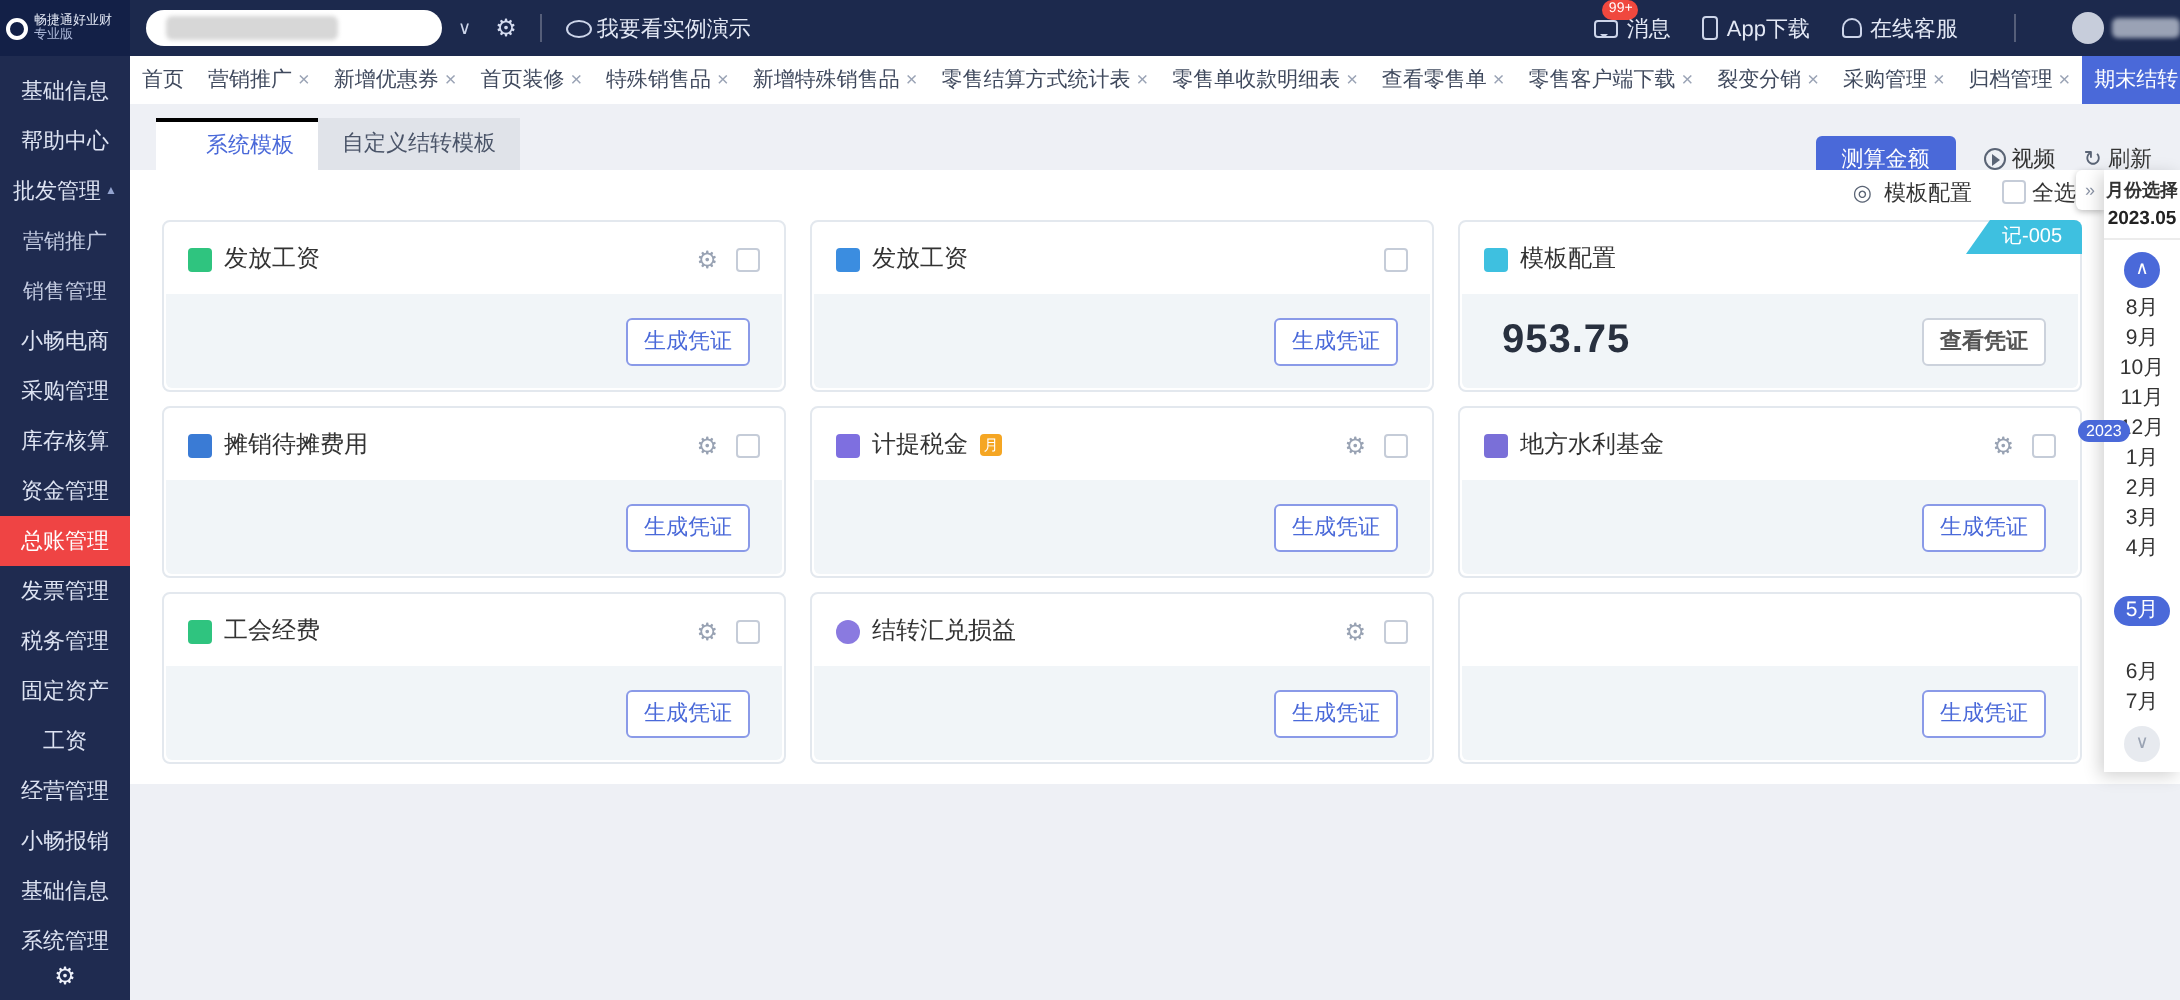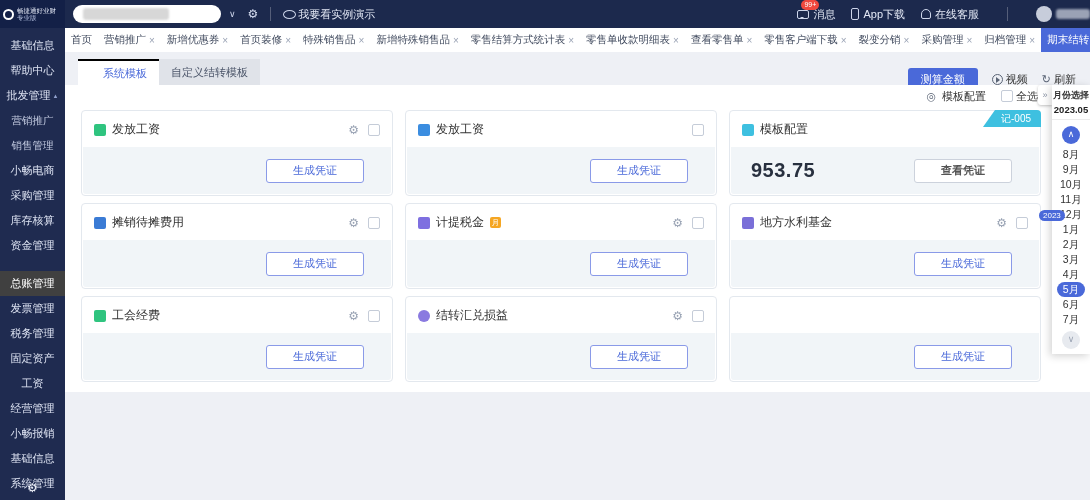--- a/index.html
+++ b/index.html
@@ -36,21 +36,21 @@
   .support-icon { width:10px; height:10px; border:1px solid #cdd5ea; border-radius:50% 50% 2px 2px; }
   .avatar { width:16px; height:16px; border-radius:50%; background:#c7cddb; }
   .user-blur { width:34px; height:10px; background:#9aa2b5; border-radius:3px; filter:blur(1px); }
 
   
   .sidebar { position:absolute; top:28px; left:0; width:65px; height:472px; background:#1f2b50;
              padding-top:5px; z-index:30; }
   .side-item { height:25px; display:flex; align-items:center; justify-content:center;
                font-size:11px; color:#dde3f2; cursor:pointer; white-space:nowrap; }
   .side-item.sub { font-size:10.5px; color:#c2cae0; }
-  .side-item.active { background:#404040; color:#fff;margin-top:13px; }
+  .side-item.active { background:#ef4444; color:#fff; }
   .expand-arrow { font-size:6px; color:#93a3cf; margin-left:2px; }
   .expand-arrow::before { content:"▲"; }
   .side-gear { position:absolute; bottom:5px; left:0; width:65px; text-align:center;
                color:#eef1fa; font-size:12px; cursor:pointer; }
   .side-gear::before { content:"⚙"; }
 
   
   .tabbar { position:absolute; top:28px; left:65px; width:1025px; height:24px; background:#fff;
             display:flex; align-items:center; font-size:10.5px; color:#404a5e; overflow:hidden; z-index:20; }
   .tab { height:24px; display:flex; align-items:center; padding:0 6px; gap:3px; cursor:pointer; white-space:nowrap; flex-shrink:0; }
@@ -83,22 +83,22 @@
   .card-icon { width:12px; height:12px; border-radius:2px; flex-shrink:0; }
   .card-icon.round { border-radius:50%; }
   .card-title { font-size:12px; color:#333; }
   .tax-tag { width:11px; height:11px; background:#f5a623; border-radius:2px; color:#fff; font-size:7.5px;
              line-height:11px; text-align:center; }
   .card-header-right { margin-left:auto; display:flex; gap:9px; align-items:center; }
   .gear-icon { font-size:12px; color:#98a2b3; cursor:pointer; }
   .gear-icon::before { content:"⚙"; }
   .card-body { position:absolute; left:1px; right:1px; bottom:1px; height:47px; background:#f1f5f8;
                border-radius:0 0 3px 3px; display:flex; align-items:center; }
-  .gen-btn { margin-left:auto; margin-right:27px; background:#fff; border:1px solid #8a9ae8; color:#4a69d9;
-             font-size:11px; height:24px; padding:0 26px; border-radius:3px; cursor:pointer; }
+  .gen-btn { margin-left:auto; margin-right:16px; background:#fff; border:1px solid #8a9ae8; color:#4a69d9;
+             font-size:11px; height:24px; padding:0 8px; border-radius:3px; cursor:pointer; }
   .gen-btn.gray { border-color:#ccd2dc; color:#555;font-weight:bold; }
   .amount { font-size:20px; font-weight:bold; color:#28303f; margin-left:20px; letter-spacing:.5px; }
   .voucher-badge { position:absolute; top:-1px; right:-1px; background:#3ec0e0; color:#fff; font-size:10px;
                    height:17px; line-height:17px; padding:0 10px 0 18px; border-radius:0 4px 0 0;
                    clip-path:polygon(12px 0,100% 0,100% 100%,0 100%); }
 
   
   .collapse-handle { position:absolute; top:85px; right:38px; width:14px; height:20px; background:#fff;
                      box-shadow:0 1px 3px rgba(0,0,0,.25); border-radius:3px 0 0 3px; text-align:center;
                      line-height:20px; font-size:9px; color:#8a93a5; cursor:pointer; z-index:44; }
@@ -106,21 +106,21 @@
   .month-panel { position:absolute; top:85px; right:0; width:38px; background:#fff; z-index:45;
                  box-shadow:-2px 2px 8px rgba(0,0,0,.18); text-align:center; padding-bottom:5px; }
   .mp-title { font-size:9px; font-weight:bold; color:#333; padding-top:4px; white-space:nowrap; }
   .mp-current { font-size:9.5px; font-weight:bold; color:#222; padding:2px 0 4px; border-bottom:1px solid #ececec; }
   .mp-scroll { width:18px; height:18px; border-radius:50%; margin:6px auto 3px; background:#4a69d9; color:#fff;
                font-size:9px; line-height:17px; cursor:pointer; }
   .mp-scroll.up::before { content:"∧"; }
   .mp-scroll.down { background:#e7eaef; color:#9aa3b3; margin:4px auto 0; }
   .mp-scroll.down::before { content:"∨"; }
   .month { font-size:10.5px; color:#333; height:15px; line-height:15px; cursor:pointer; }
-  .month.selected { background:#4a69d9; color:#fff; border-radius:8px; width:28px; margin:0 auto; }
+  .month.selected { background:#4a69d9; color:#fff; border-radius:8px; width:28px; margin:16px auto; }
   .year-badge { position:absolute; left:-13px; top:125px; background:#4a69d9; color:#fff; font-size:8px;
                 padding:1px 4px; border-radius:7px; }
 </style>
 </head>
 <body>
 
 <div class="topbar">
   <div class="logo-block">
     <span class="logo-circle"></span>
     <span class="logo-txt">

